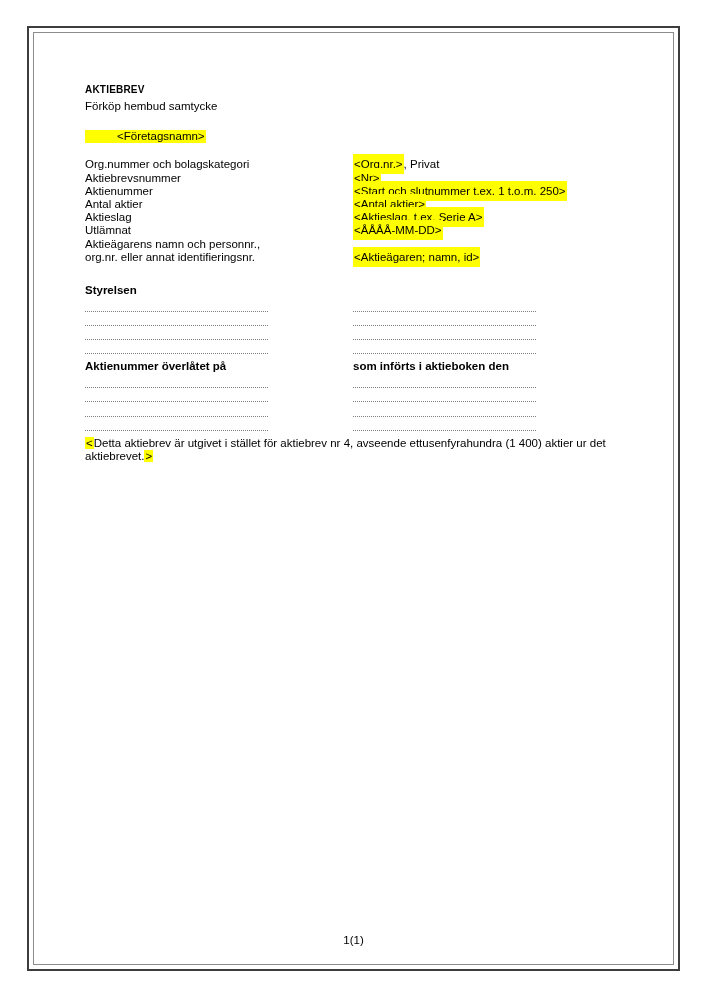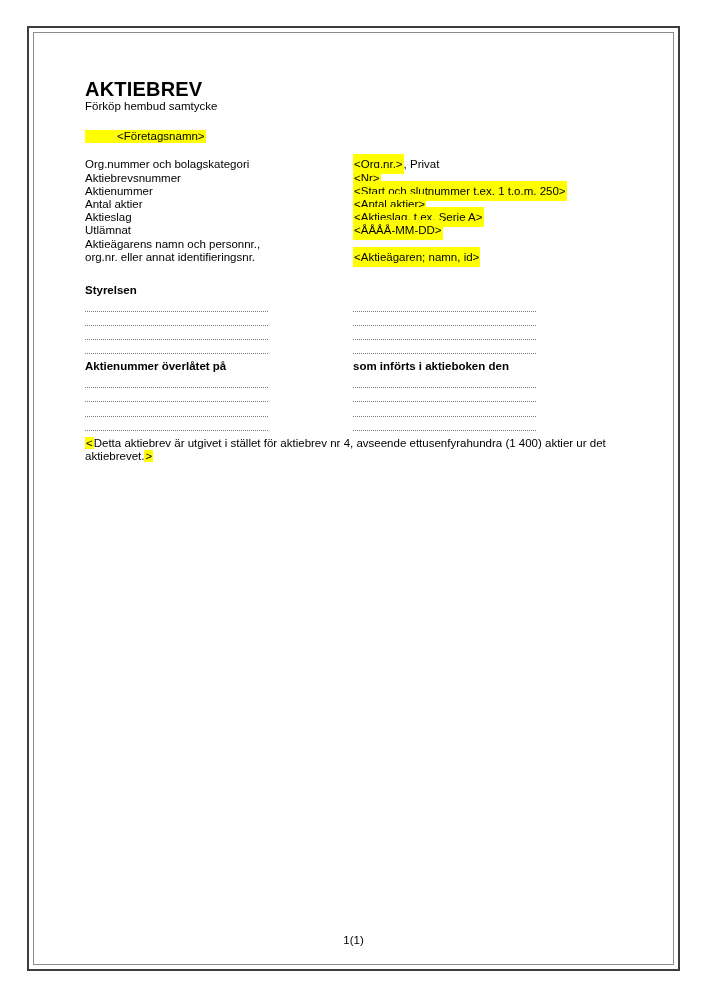--- a/index.html
+++ b/index.html
@@ -30,21 +30,21 @@
   }
   .content {
     position: absolute;
     left: 85px;
     top: 82px;
     width: 537px;
     font-size: 11.5px;
     line-height: 13.2px;
   }
   .title {
-    font-size: 20px;
+    font-size: 10px;
     line-height: 15px;
     font-weight: bold;
     letter-spacing: 0.2px;
   }
   .subtitle {
     margin-top: 3px;
   }
   .company {
     display: inline-block;
     margin-top: 17px;

